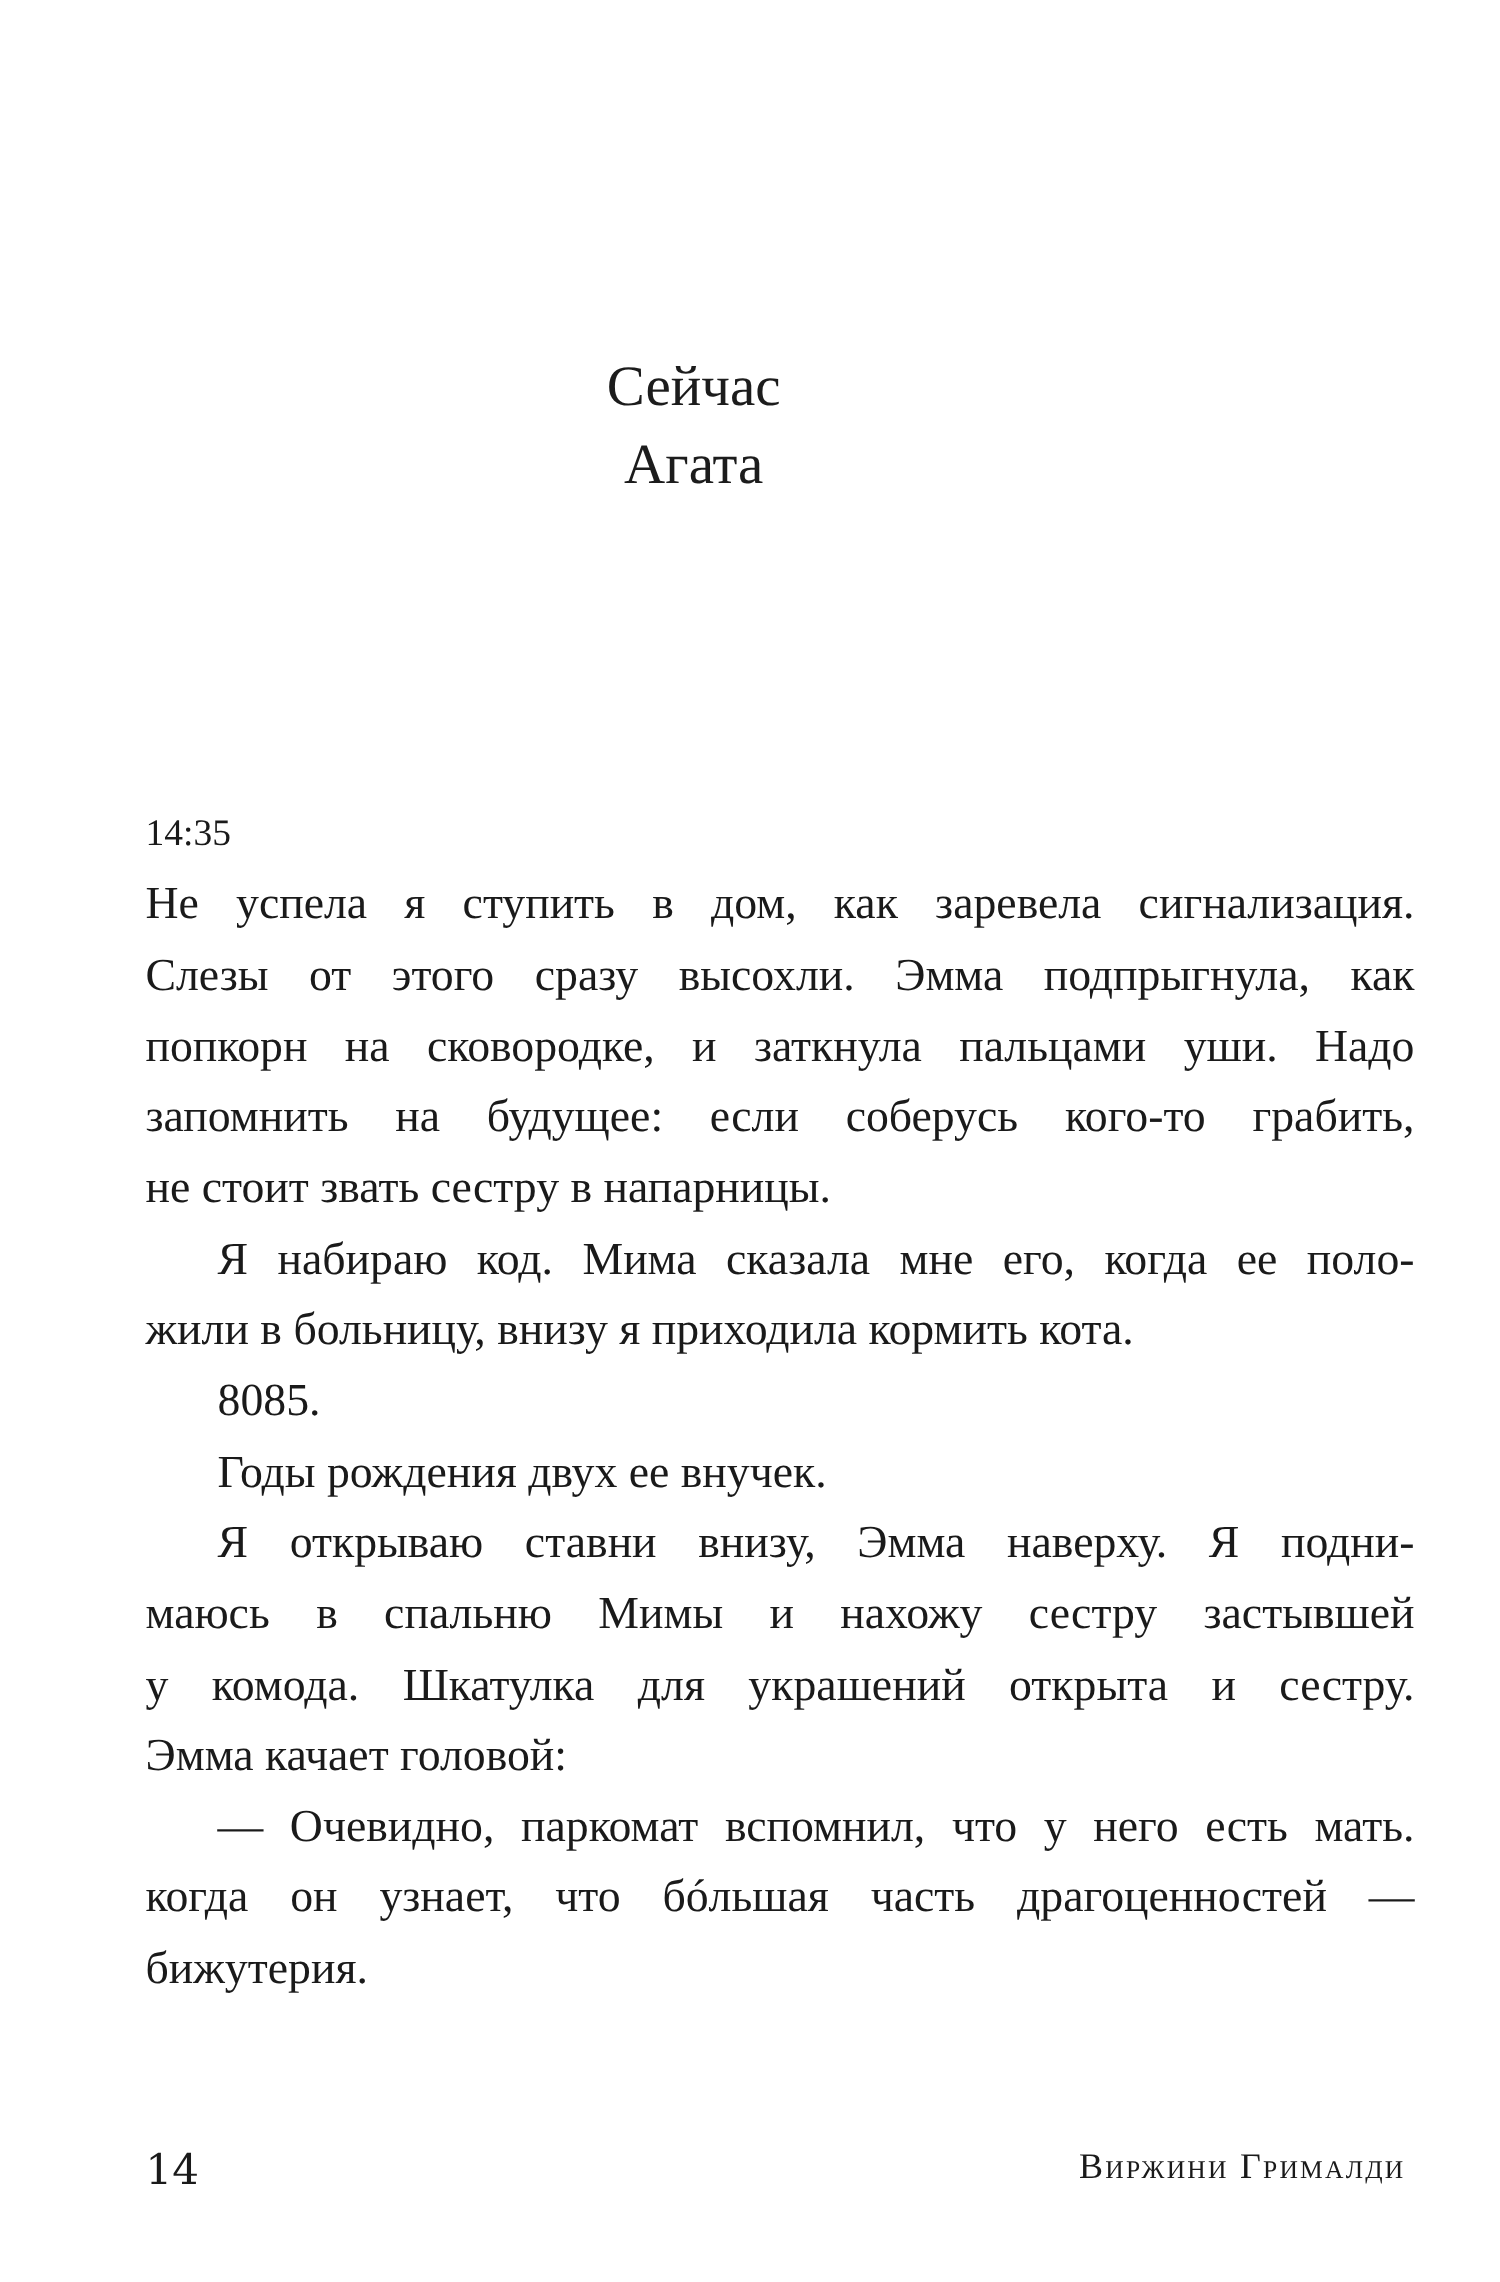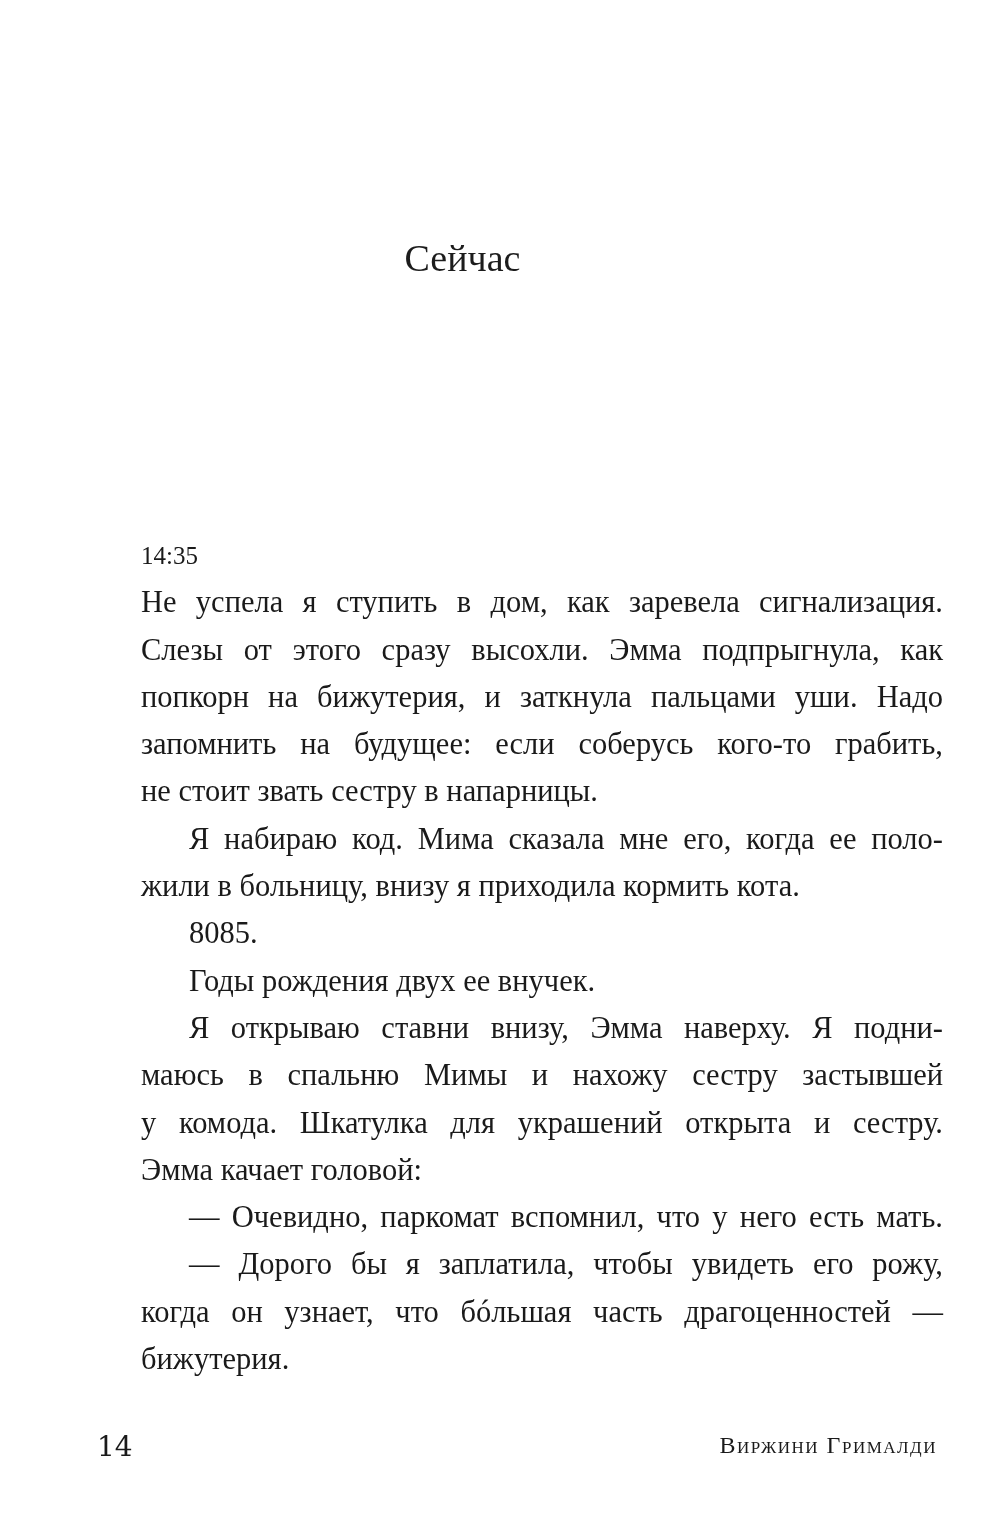--- a/index.html
+++ b/index.html
@@ -1,52 +1,52 @@
 <!DOCTYPE html>
 <html><head>
 <meta charset="utf-8">
 <style>
   html, body { margin:0; padding:0; background:#ffffff; }
   body { width:1000px; height:1521px; position:relative; overflow:hidden;
          font-family:"Liberation Serif","DejaVu Serif",serif; color:#1a1a1a; }
   .heading { position:absolute; top:232px; left:0; width:925px; text-align:center; }
   .heading div { font-size:38px; line-height:52px; color:#1c1c1c; }
   .body { position:absolute; left:97px; top:532px; width:846px; }
-  .line { font-size:30.5px; line-height:47.3px; white-space:nowrap; text-align:justify; text-align-last:justify; display:block; height:47.3px;margin-left:44px; }
+  .line { font-size:30.5px; line-height:47.3px; white-space:nowrap; text-align:justify; text-align-last:justify; display:block; height:47.3px; }
   .line.last { text-align-last:left; }
   .indent { padding-left:48px; }
   .time { font-size:25px; }
   .footer { position:absolute; top:1430px; left:97px; width:840px; height:40px; }
   .pagenum { position:absolute; left:0; top:0; font-size:28px; font-weight:normal; font-family:"DejaVu Serif",serif; }
   .author { position:absolute; right:0; top:2px; font-size:24px; letter-spacing:1.5px; font-variant:small-caps; }
 </style>
 </head>
 <body>
 
 <div class="heading">
   <div>Сейчас</div>
+  <div>Агата</div>
 </div>
 
 <div class="body">
   <span class="line last time">14:35</span>
   <span class="line">Не успела я ступить в дом, как заревела сигнализация.</span>
   <span class="line">Слезы от этого сразу высохли. Эмма подпрыгнула, как</span>
-  <span class="line">попкорн на бижутерия, и заткнула пальцами уши. Надо</span>
+  <span class="line">попкорн на сковородке, и заткнула пальцами уши. Надо</span>
   <span class="line">запомнить на будущее: если соберусь кого-то грабить,</span>
   <span class="line last">не стоит звать сестру в напарницы.</span>
   <span class="line indent">Я набираю код. Мима сказала мне его, когда ее поло-</span>
   <span class="line last">жили в больницу, внизу я приходила кормить кота.</span>
   <span class="line indent last">8085.</span>
   <span class="line indent last">Годы рождения двух ее внучек.</span>
   <span class="line indent">Я открываю ставни внизу, Эмма наверху. Я подни-</span>
   <span class="line">маюсь в спальню Мимы и нахожу сестру застывшей</span>
   <span class="line">у комода. Шкатулка для украшений открыта и сестру.</span>
   <span class="line last">Эмма качает головой:</span>
   <span class="line indent">— Очевидно, паркомат вспомнил, что у него есть мать.</span>
-  <span class="line indent">— Дорого бы я заплатила, чтобы увидеть его рожу,</span>
   <span class="line">когда он узнает, что бóльшая часть драгоценностей —</span>
   <span class="line last">бижутерия.</span>
 </div>
 
 <div class="footer">
   <span class="pagenum">14</span>
   <span class="author">Виржини Грималди</span>
 </div>
 
 </body></html>

